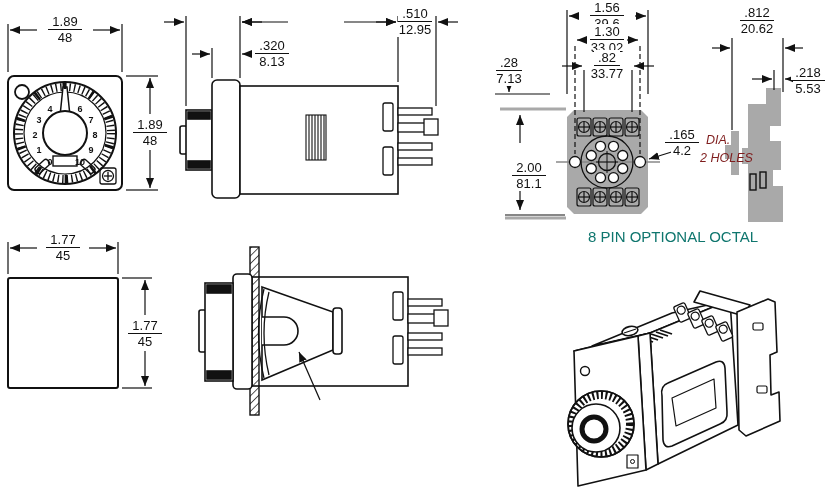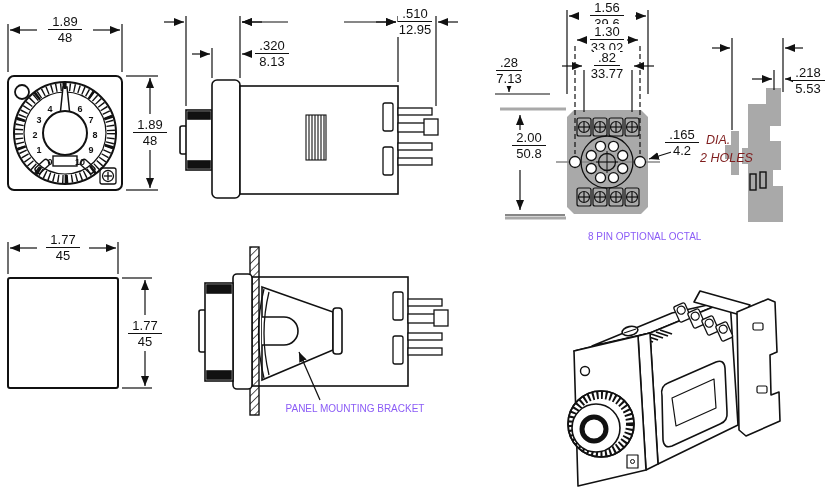--- a/index.html
+++ b/index.html
@@ -4,21 +4,21 @@
 <style>
   html,body{margin:0;padding:0;background:#fff;}
   .canvas{position:relative;width:828px;height:488px;background:#fff;overflow:hidden;
           font-family:"Liberation Sans",sans-serif;color:#111;}
   svg{position:absolute;left:0;top:0;}
   .dim{position:absolute;display:flex;flex-direction:column;align-items:center;
        font-size:13px;line-height:15px;font-family:"Liberation Sans",sans-serif;
        color:#111;background:transparent;}
   .dim .in{border-bottom:1.6px solid #111;padding:0 4px;background:#fff;}
   .dim .mm{padding:0 2px;background:#fff;}
-  .note{position:absolute;font-size:10px;line-height:14.5px;color:#8b5cf6;white-space:nowrap;}
+  .note{position:absolute;font-size:15px;line-height:14.5px;color:#0f766e;white-space:nowrap;}
   .note.center{text-align:center;}
   .inline-note{position:absolute;font-size:12.5px;color:#7f1d1d;white-space:nowrap;font-style:italic;}
 </style>
 </head>
 <body>
 
 <div class="canvas">
 
 <svg width="828" height="488" viewBox="0 0 828 488">
   <defs>
@@ -357,43 +357,46 @@
       <span class="mm">33.02</span>
 </div>
 <div class="dim" style="left:582px;top:50px;width:50px">
   <span class="in">.82</span>
       <span class="mm">33.77</span>
 </div>
 <div class="dim" style="left:487px;top:55px;width:44px">
   <span class="in">.28</span>
       <span class="mm">7.13</span>
 </div>
-<div class="dim" style="left:504px;top:130px;width:50px">
+<div class="dim" style="left:504px;top:160px;width:50px">
   <span class="in">2.00</span>
-      <span class="mm">50.8</span>
+      <span class="mm">81.1</span>
 </div>
 <div class="dim" style="left:662px;top:127px;width:40px">
   <span class="in">.165</span>
       <span class="mm">4.2</span>
 </div>
 <span class="inline-note" style="left:706px;top:133px">DIA.</span>
 <span class="inline-note" style="left:700px;top:151px">2 HOLES</span>
+<div class="dim" style="left:729px;top:5px;width:56px">
+  <span class="in">.812</span>
+      <span class="mm">20.62</span>
+</div>
 <div class="dim" style="left:788px;top:65px;width:40px">
   <span class="in">.218</span>
       <span class="mm">5.53</span>
 </div>
 <div class="dim" style="left:35px;top:232px;width:56px">
   <span class="in">1.77</span>
       <span class="mm">45</span>
 </div>
 <div class="dim" style="left:117px;top:318px;width:56px">
   <span class="in">1.77</span>
       <span class="mm">45</span>
 </div>
 
 <div class="note" style="left:588px;top:230px">
   <div>8 PIN OPTIONAL OCTAL</div>
 </div>
 <div class="note center" style="left:256px;top:402px;width:198px">
-  <div>PANEL MOUNTING BRACKET</div>
 </div>
 
 </div>
 
 </body></html>

